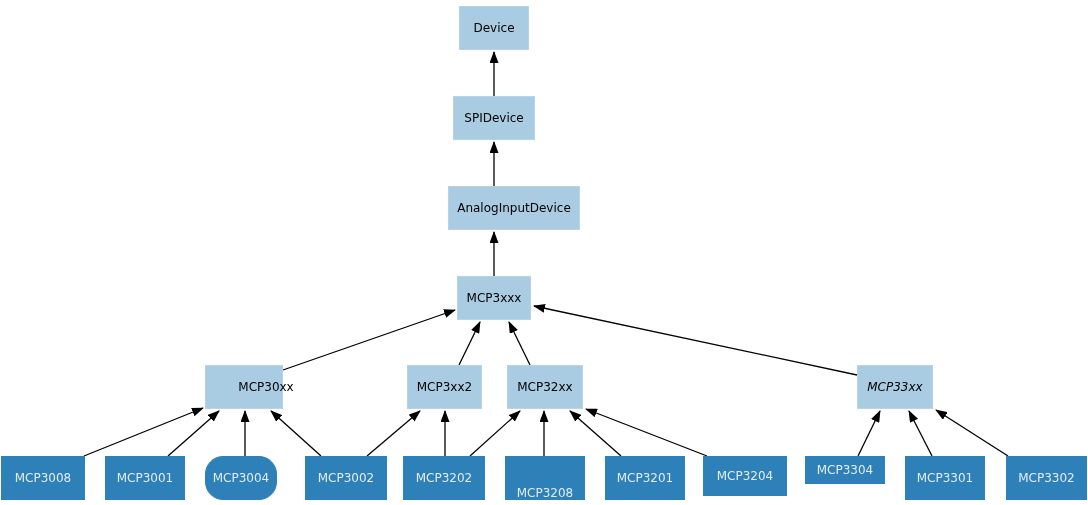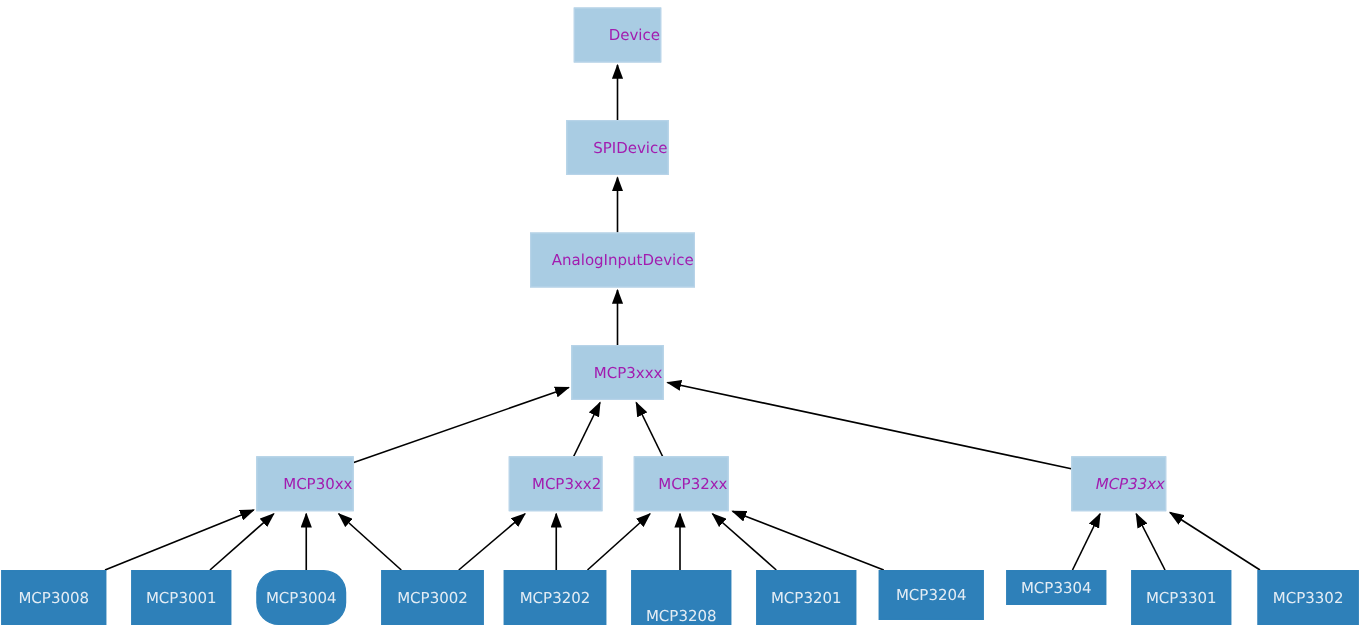--- a/index.html
+++ b/index.html
@@ -6,21 +6,21 @@
   .canvas{
     position:relative;width:1088px;height:505px;overflow:hidden;
     font-family:"DejaVu Sans","Liberation Sans",sans-serif;background:#ffffff;
   }
   #edge-layer{position:absolute;left:0;top:0;width:1088px;height:505px;}
   .node{
     position:absolute;display:flex;align-items:center;justify-content:center;
     font-size:12px;line-height:1;box-sizing:border-box;white-space:nowrap;
     cursor:pointer;
   }
-  .node.base{background:#a9cce3;border:1px solid #b7d3e8;color:#a21caf;justify-content:flex-end;}
+  .node.base{background:#a9cce3;border:1px solid #b7d3e8;color:#000000;}
   .node.leaf{background:#2e80b9;border:1px solid #2e80b9;color:#e3ecf4;}
 </style>
 </head>
 <body>
 
 <div class="canvas">
   <svg id="edge-layer" viewBox="0 0 1088 505" xmlns="http://www.w3.org/2000/svg">
     <defs>
       <marker id="arrowhead" markerUnits="userSpaceOnUse" markerWidth="12" markerHeight="9" viewBox="0 0 12 9" refX="11" refY="4.5" orient="auto">
         <path d="M0,0 L12,4.5 L0,9 z" fill="#000000"></path>
@@ -49,21 +49,21 @@
         <line x1="1008" y1="456" x2="936" y2="410" stroke="#000000" stroke-width="1.3" marker-end="url(#arrowhead)"></line>
       </g>
   </svg>
   <div id="node-layer">
       <div class="node base" style="left: 459px; top: 6px; width: 70px; height: 44px;">
         <span>Device</span>
       </div>
       <div class="node base" style="left: 453px; top: 96px; width: 82px; height: 44px;">
         <span>SPIDevice</span>
       </div>
-      <div class="node base" style="left: 424px; top: 186px; width: 132px; height: 44px;">
+      <div class="node base" style="left: 448px; top: 186px; width: 132px; height: 44px;">
         <span>AnalogInputDevice</span>
       </div>
       <div class="node base" style="left: 457px; top: 276px; width: 74px; height: 44px;">
         <span>MCP3xxx</span>
       </div>
       <div class="node base" style="left: 205px; top: 365px; width: 78px; height: 44px; padding-left: 44px;">
         <span>MCP30xx</span>
       </div>
       <div class="node base" style="left: 407px; top: 365px; width: 75px; height: 44px;">
         <span>MCP3xx2</span>

